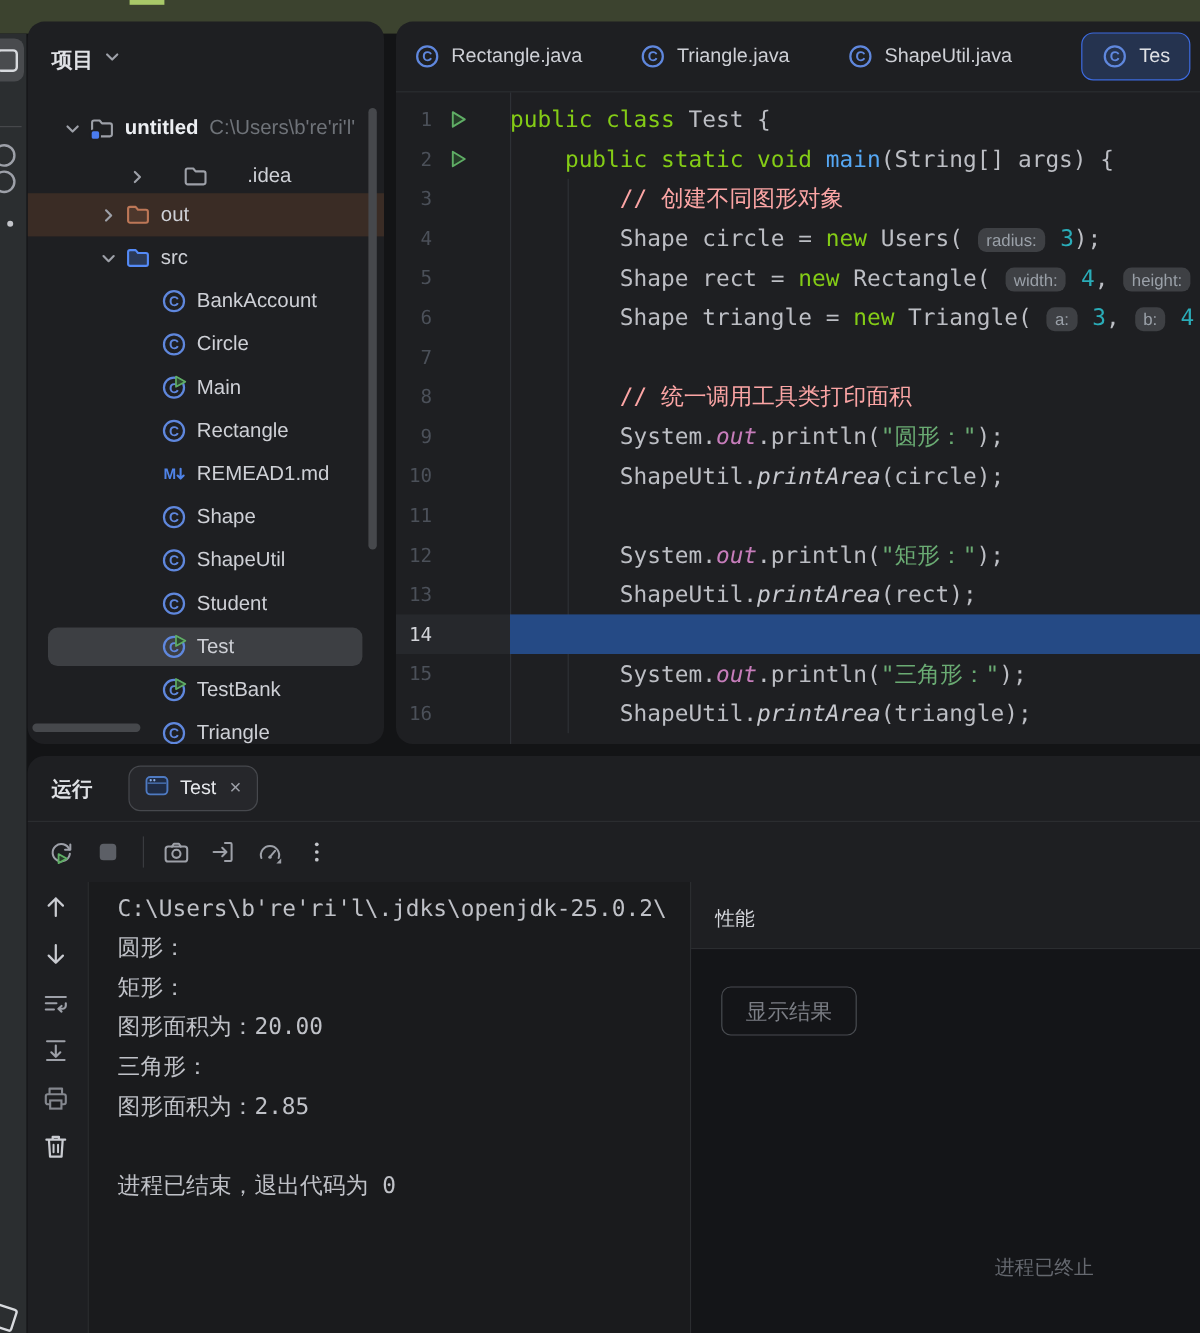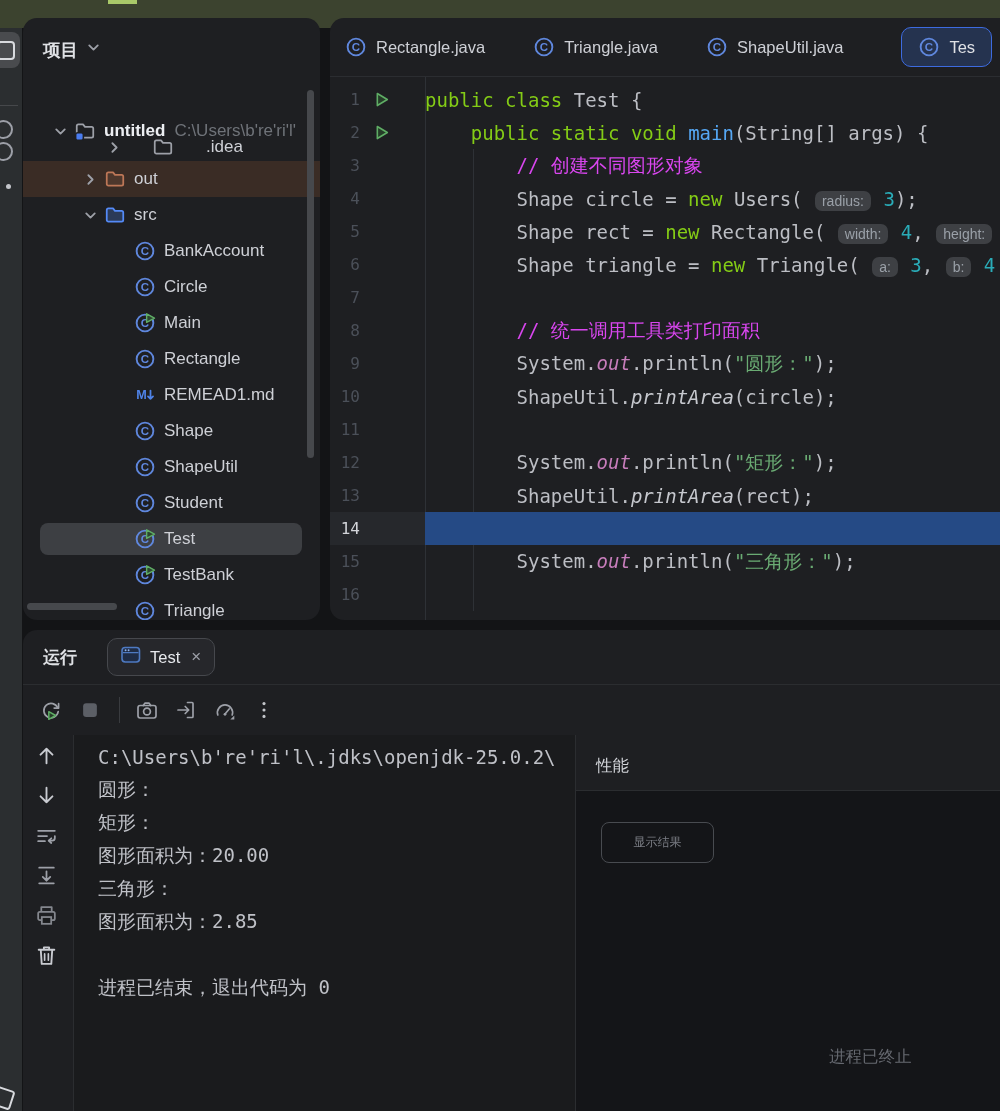--- a/index.html
+++ b/index.html
@@ -49,21 +49,21 @@
   .code-row{position:relative;height:33px;display:flex;align-items:center;
             font-family:"DejaVu Sans Mono",monospace;font-size:19px}
   .code-row.sel::before{content:"";position:absolute;left:95px;right:-60px;top:0;bottom:0;background:#254a85;z-index:0}
   .code-row.sel::after{content:"";position:absolute;left:0;top:0;bottom:0;width:95px;background:#26282c;z-index:0}
   .lnum{width:30px;text-align:right;color:#4b5059;font-size:16px;z-index:1;flex:none}
   .code-row.sel .lnum{color:#d2d4d9}
   .runbox{width:26px;margin-left:9px;display:flex;align-items:center;justify-content:center;z-index:1;flex:none}
   .ltext{margin-left:30px;white-space:pre;z-index:1;color:#bcbec4}
   .tok-kw{color:#84cc16}
   .tok-txt{color:#bcbec4}
-  .tok-cmt{color:#d946ef}
+  .tok-cmt{color:#fca5a5}
   .tok-str{color:#6aab73}
   .tok-num{color:#2aacb8}
   .tok-field{color:#c77dbb;font-style:italic}
   .tok-smeth{color:#c6c8ce;font-style:italic}
   .tok-def{color:#56a8f5}
   .hint{background:#3e4044;color:#9aa0a8;border-radius:7px;padding:2px 7px;font-size:14px;
         font-family:"Liberation Sans",sans-serif;font-style:normal;margin:0 1px}
 
   
   #runIsland{left:23px;top:630px;width:990px;height:500px;overflow:hidden}
@@ -83,21 +83,21 @@
   .con-line{height:33px;display:flex;align-items:center;padding-left:24px;white-space:pre;
             font-family:"DejaVu Sans Mono",monospace;font-size:19px;color:#bfc1c7}
 
   
   #perfPanel{position:absolute;left:552px;top:105px;right:0;bottom:0;border-left:1px solid #2b2d30}
   .perfhdr{position:absolute;left:20px;top:20px;font-size:16.5px;color:#d3d5da}
   .perfline{position:absolute;left:0;right:0;top:55px;height:1px;background:#2b2d30}
   .perfbody{position:absolute;left:0;right:0;top:56px;bottom:0;background:#141518}
   .perfbtn{position:absolute;left:25px;top:31px;width:113px;height:41px;box-sizing:border-box;
            border:1px solid #484b50;border-radius:8px;background:transparent;color:#7b7e85;
-           font-size:12px;font-family:"Liberation Sans",sans-serif;display:flex;align-items:center;justify-content:center}
+           font-size:18px;font-family:"Liberation Sans",sans-serif;display:flex;align-items:center;justify-content:center}
   .perfstatus{position:absolute;left:253px;top:255px;font-size:16.5px;color:#65686f}
 </style>
 </head>
 <body>
 
 <div id="topstrip"></div>
 <div id="greenfrag"></div>
 <div id="leftstripe">
   <div class="ls-selbtn">
       <i></i>
@@ -110,21 +110,21 @@
 </div>
 
 <div id="projectIsland" class="island">
   <div class="phdr">
     <span>项目</span>
     <span id="phdrChev"><svg width="17" height="17" viewBox="0 0 16 16">
           <path d="M4 6l4 4 4-4" stroke="#9da0a8" stroke-width="1.7" fill="none" stroke-linecap="round" stroke-linejoin="round"></path>
         </svg></span>
   </div>
   <div id="projectTree">
-      <div class="tree-row" style="top: 71px; margin-top: 24px;">
+      <div class="tree-row" style="top: 71px;">
         <span style="width: 24px; flex: 0 0 auto;"></span>
         <span class="chev">
           <svg width="17" height="17" viewBox="0 0 16 16">
             <path d="M4 6l4 4 4-4" stroke="#9da0a8" stroke-width="1.7" fill="none" stroke-linecap="round" stroke-linejoin="round"></path>
           </svg>
         </span>
         <span class="ticon">
           <svg width="22" height="22" viewBox="0 0 20 20">
             <path d="M2.5 5.5C2.5 4.7 3.2 4 4 4h4.2L10 6.2h6c.8 0 1.5.7 1.5 1.5v6.8c0 .8-.7 1.5-1.5 1.5H4c-.8 0-1.5-.7-1.5-1.5z" stroke="#9da0a8" stroke-width="1.6" fill="none" stroke-linejoin="round"></path>
             <rect x="1.5" y="11.5" width="7" height="7" rx="2" fill="#4a7cf0" stroke="#1e1f22" stroke-width="1.4"></rect>
@@ -428,20 +428,21 @@
           <span class="ltext"></span>
         </div>
         <div class="code-row">
           <span class="lnum">15</span>
           <span class="runbox"></span>
           <span class="ltext"><span class="tok-txt">        System.</span><span class="tok-field">out</span><span class="tok-txt">.println(</span><span class="tok-str">"三角形："</span><span class="tok-txt">);</span></span>
         </div>
         <div class="code-row">
           <span class="lnum">16</span>
           <span class="runbox"></span>
+          <span class="ltext"><span class="tok-txt">        ShapeUtil.</span><span class="tok-smeth">printArea</span><span class="tok-txt">(triangle);</span></span>
         </div>
       </div>
   </div>
 </div>
 
 <div id="runIsland" class="island">
   <div class="runlbl">运行</div>
   <div id="runTab">
     <span id="runTabIcon"><svg width="20" height="18" viewBox="0 0 20 18">
           <rect x="1" y="1.5" width="17.5" height="14.5" rx="3.2" stroke="#4e7ac2" stroke-width="1.6" fill="#1f2c45"></rect>

